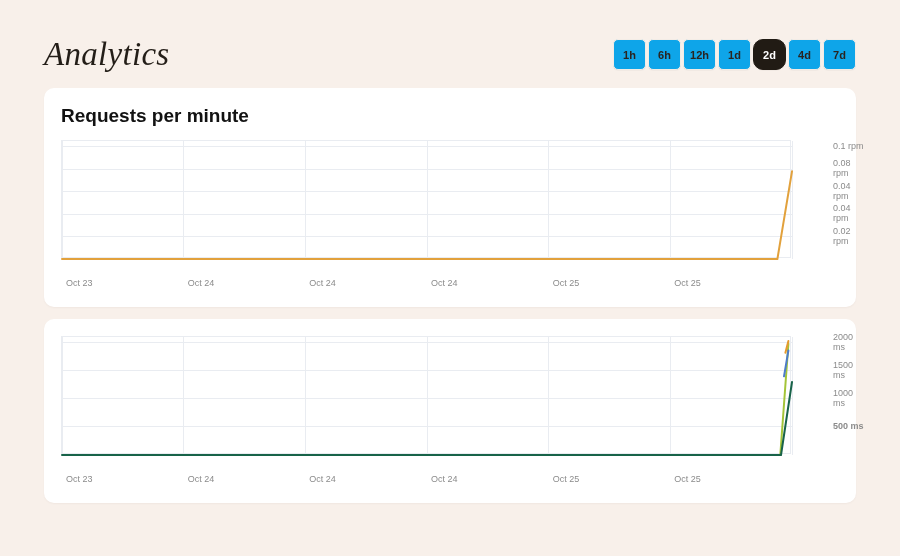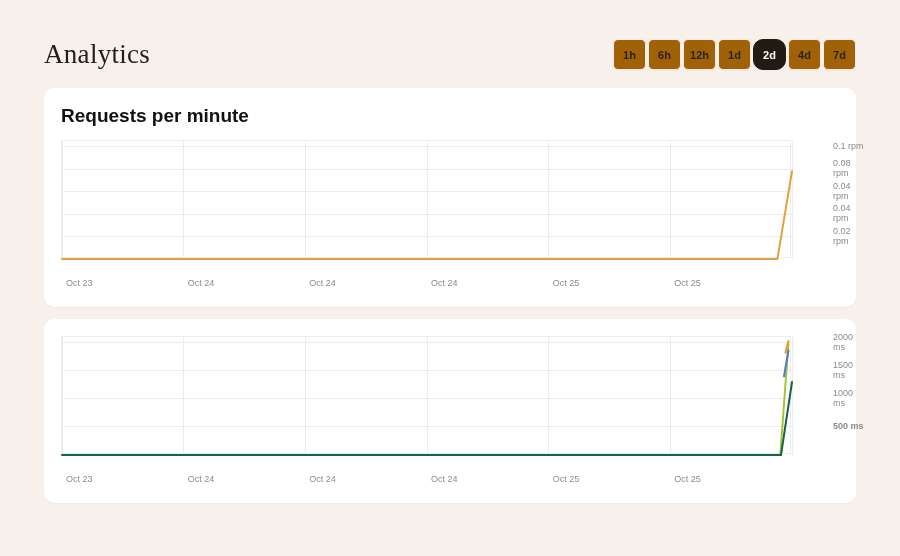--- a/index.html
+++ b/index.html
@@ -8,27 +8,27 @@
     background:#f8f0ea;
     font-family:"Liberation Sans",sans-serif;
     overflow:hidden;
   }
   .header{
     display:flex;justify-content:space-between;align-items:center;
     margin:0 44px;padding-top:37px;height:35px;
   }
   .page-title{
     font-family:"Liberation Serif",serif;
-    font-size:27px;font-weight:500;color:#241e18;
-    margin:0;letter-spacing:.3px;
+    font-size:33px;font-weight:500;color:#241e18;
+    margin:0;letter-spacing:.3px;font-style:italic;
   }
   .tr-group{display:flex;gap:2px;}
   .tr-btn{
     width:33px;height:31px;
-    background:#a16207;border:1px solid #f3ece6;border-radius:5px;
+    background:#0ea5e9;border:1px solid #f3ece6;border-radius:5px;
     font-family:"Liberation Sans",sans-serif;
     font-size:11px;font-weight:700;color:#2a2420;
     padding:0;cursor:pointer;
     box-shadow:0 1px 1px rgba(40,30,20,0.03);
   }
   .tr-btn.active{background:#211b14;border-color:#211b14;color:#ffffff;border-radius:10px;}
   .card{
     background:#ffffff;border-radius:10px;
     margin:0 44px 12px;padding:17px 17px 16px;
     box-shadow:0 1px 2px rgba(40,30,20,0.04);

